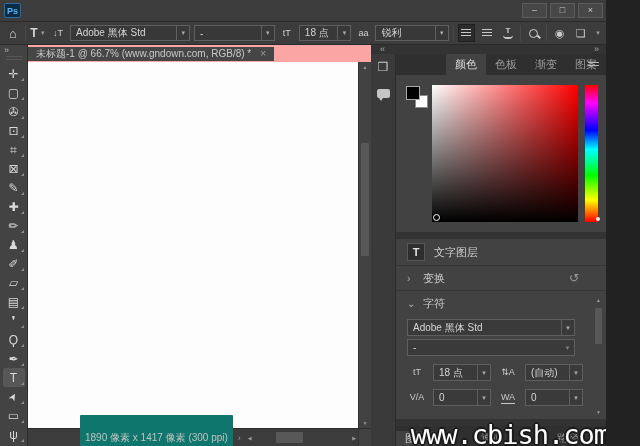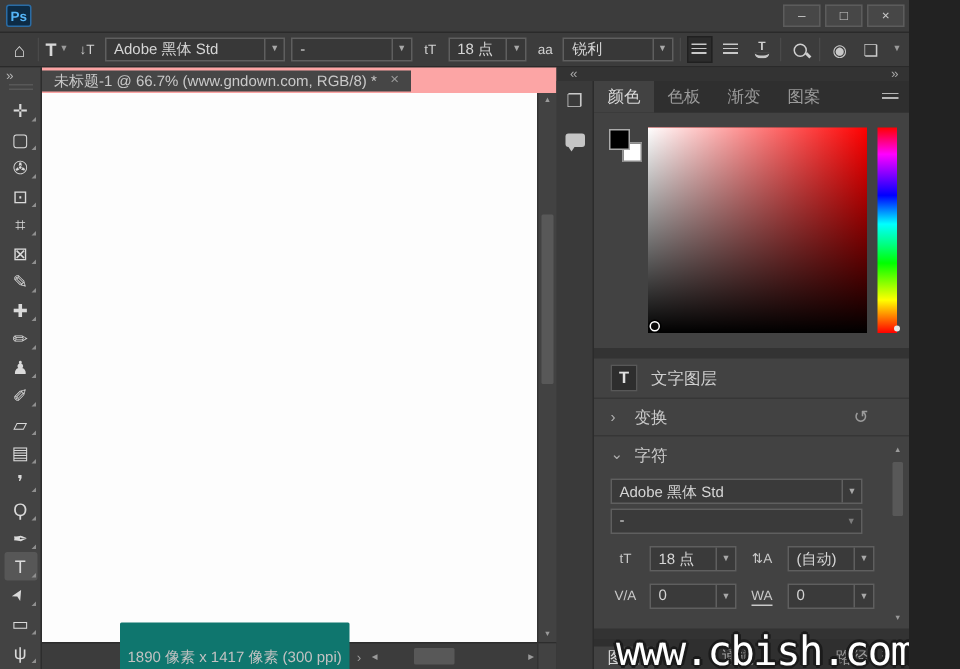--- a/index.html
+++ b/index.html
@@ -84,21 +84,21 @@
   .dock-top{height:9px;display:flex;justify-content:space-between;align-items:center;
     padding:0 7px 0 9px;font-size:9px;color:#a8a8a8;line-height:9px;}
   .dock-body{flex:1;display:flex;min-height:0;}
   .icon-strip{width:25px;background:#3a3a3a;border-right:1px solid #2b2b2b;display:flex;
     flex-direction:column;align-items:center;padding-top:6px;gap:12px;}
   .strip-icon{color:#c9c9c9;font-size:12px;display:flex;align-items:center;justify-content:center;width:18px;height:14px;}
   .bubble{width:13px;height:9px;background:#c5c5c5;border-radius:2px;position:relative;}
   .bubble::after{content:"";position:absolute;left:2px;bottom:-3px;
     border-left:2px solid transparent;border-right:2px solid transparent;border-top:3px solid #c5c5c5;}
   .panels{flex:1;display:flex;flex-direction:column;min-width:0;}
-  .panel-tabs{height:21px;background:#2f2f2f;display:flex;align-items:stretch;position:relative;flex:0 0 auto;}
+  .panel-tabs{height:21px;background:#2f2f2f;display:flex;align-items:stretch;position:relative;flex:0 0 auto;justify-content:flex-end;}
   .ptab{display:flex;align-items:center;padding:0 9px;font-size:11px;color:#9b9b9b;white-space:nowrap;}
   .ptab.active{background:#424242;color:#d8d8d8;}
   .panel-menu{position:absolute;right:7px;top:8px;width:11px;height:6px;
     background:repeating-linear-gradient(to bottom,#b5b5b5 0 1px,transparent 1px 3px);}
   
   .color-panel{flex:0 0 auto;display:flex;flex-direction:column;}
   .color-content{height:157px;background:#424242;display:flex;padding:10px 8px 10px 9px;}
   .swatch-col{width:27px;position:relative;}
   .fg-swatch{position:absolute;top:1px;left:1px;width:14px;height:14px;border:1px solid #aaa;z-index:2;}
   .bg-swatch{position:absolute;top:10px;left:10px;width:13px;height:13px;border:1px solid #8a8a8a;}

